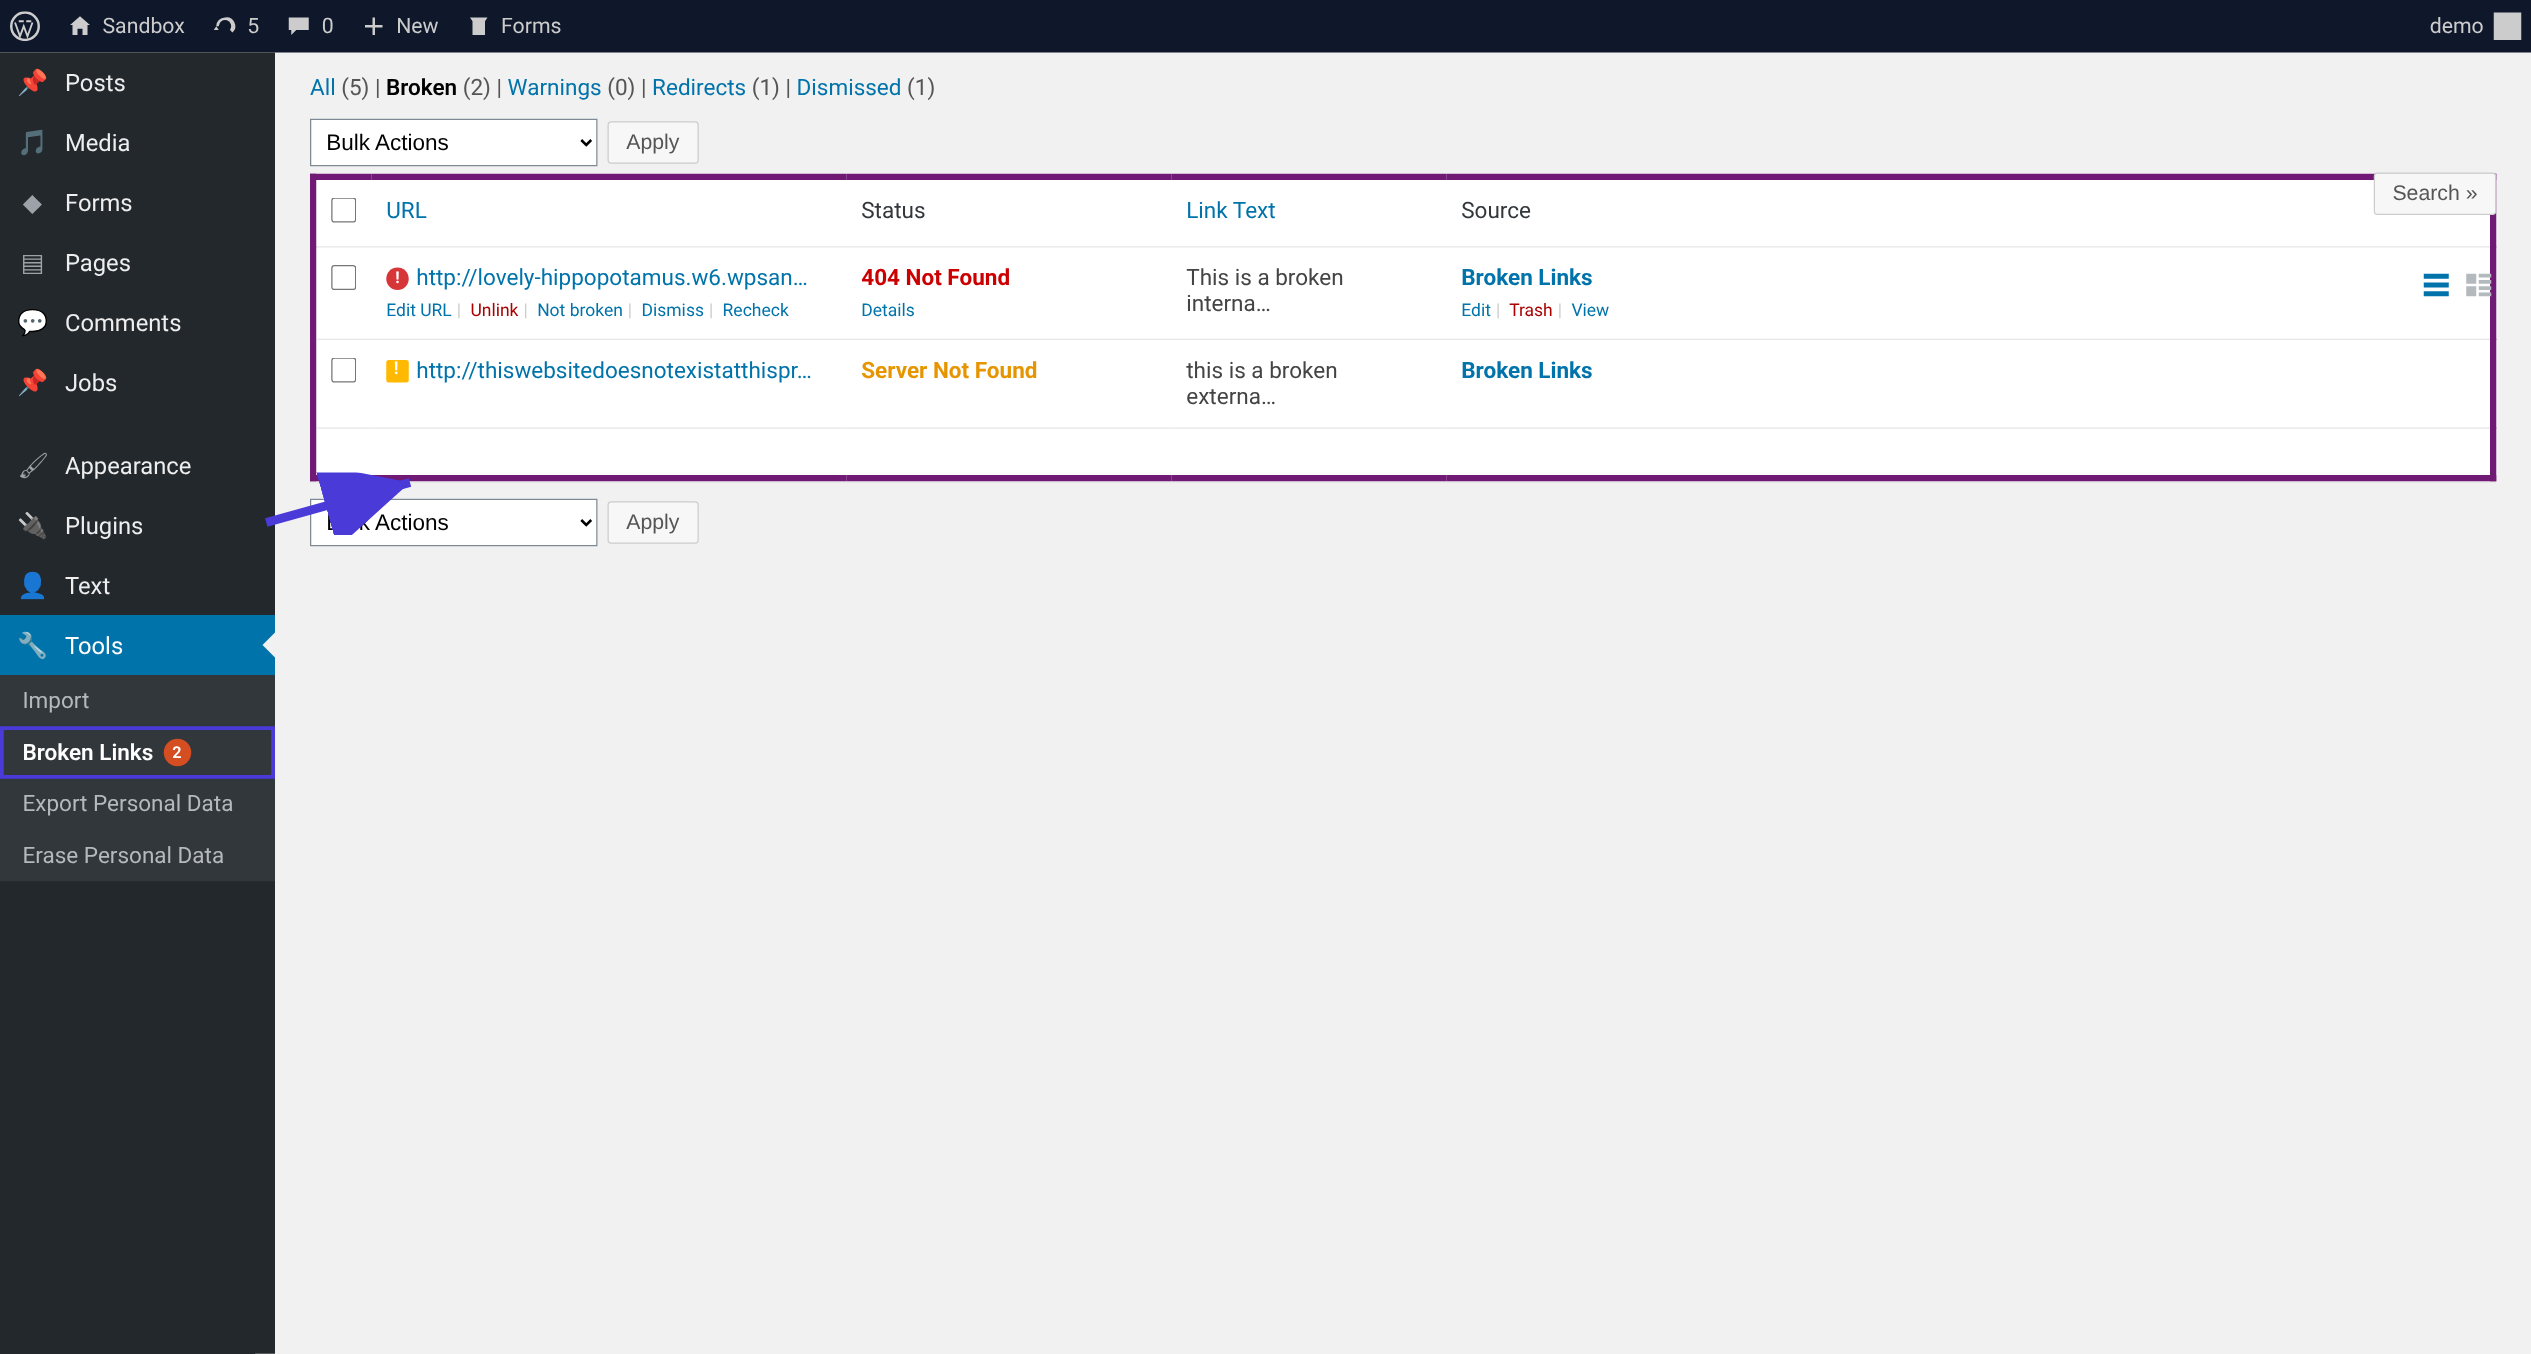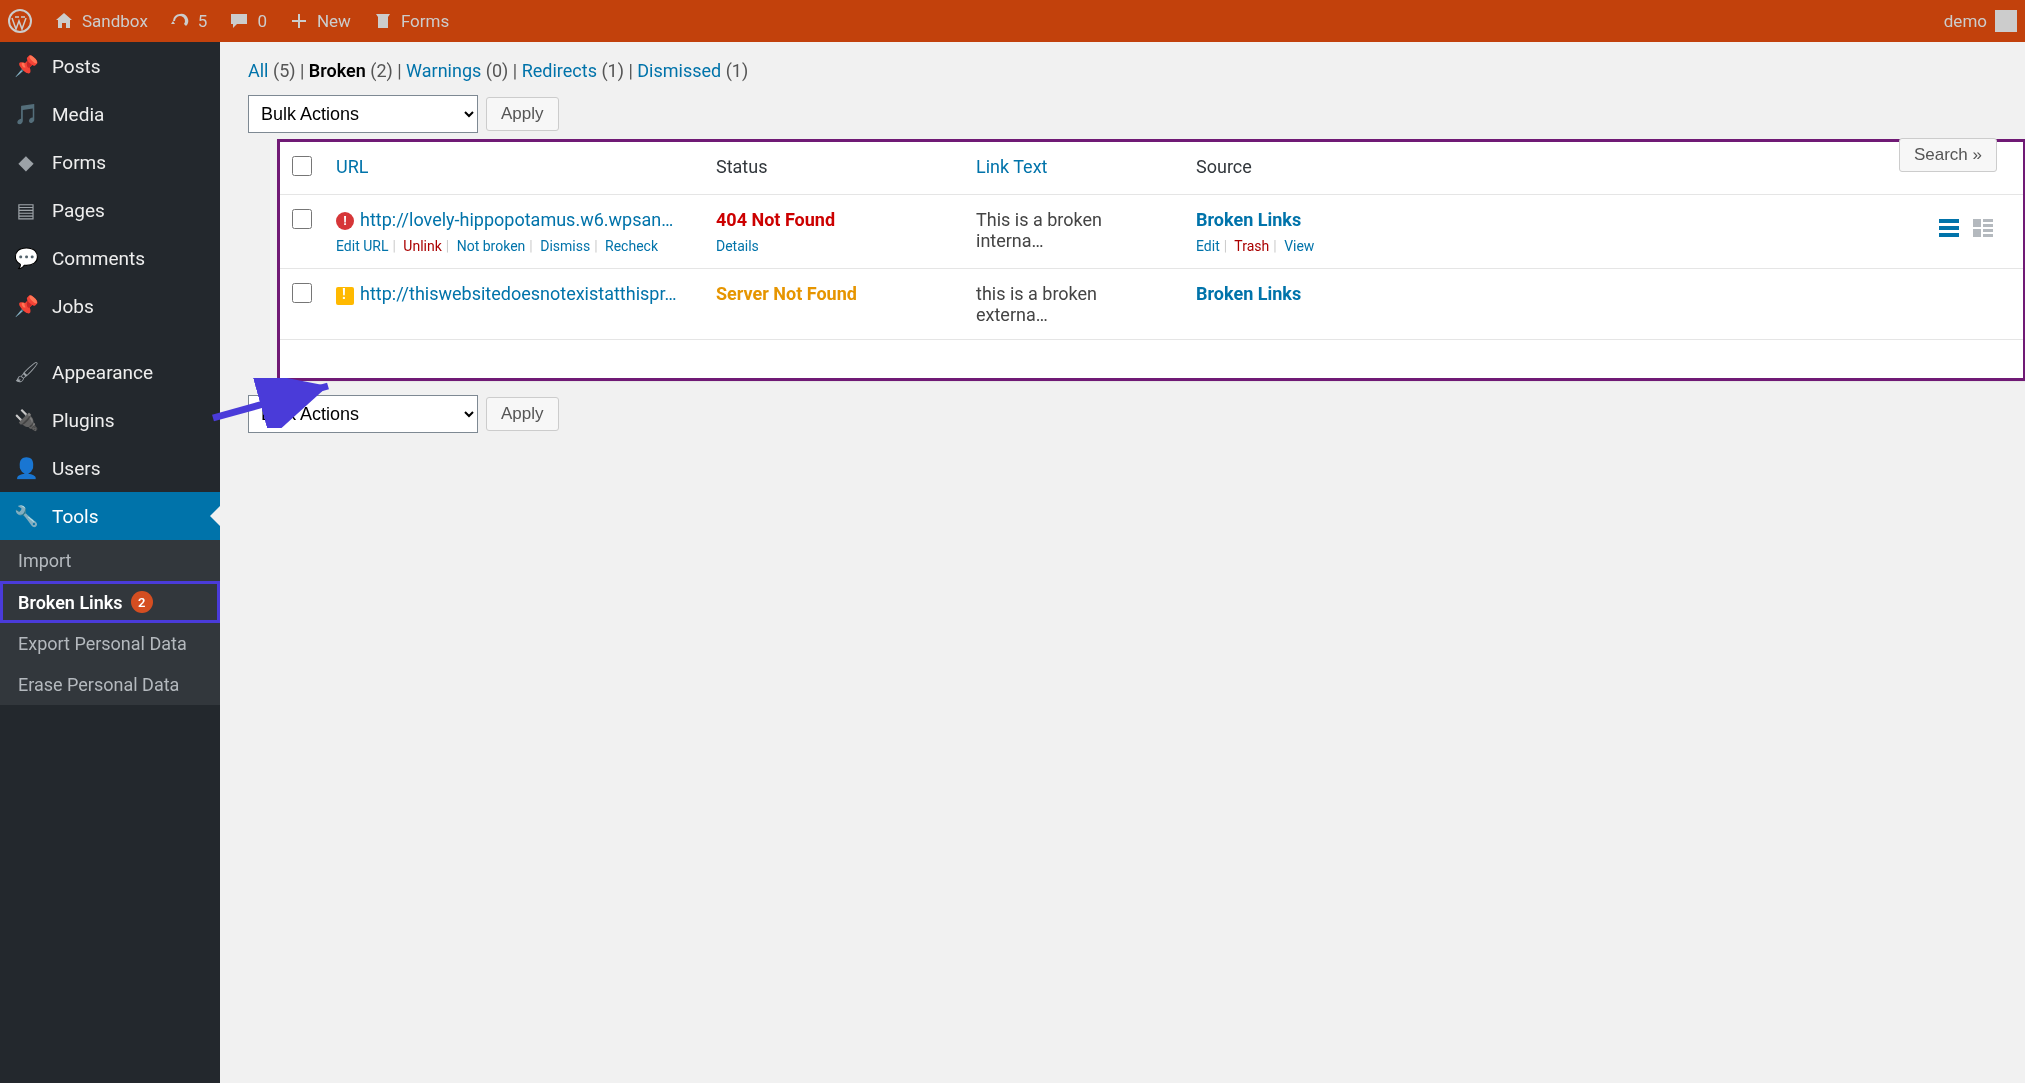--- a/index.html
+++ b/index.html
@@ -1,19 +1,19 @@
 <!DOCTYPE html>
 <html><head>
 <meta charset="utf-8">
 <style>
 * { box-sizing: border-box; margin: 0; padding: 0; }
 body { font-family: -apple-system, BlinkMacSystemFont, "Segoe UI", Roboto, sans-serif; font-size: 14px; background: #f1f1f1; }
 
 
-.admin-bar { background: #c2410c; color: #ccc; height: 42px; display: flex; align-items: center; justify-content: space-between; padding: 0 8px; font-size: 17px; }
+.admin-bar { background: #0f172a; color: #ccc; height: 42px; display: flex; align-items: center; justify-content: space-between; padding: 0 8px; font-size: 17px; }
 .admin-bar-left { display: flex; align-items: center; gap: 22px; }
 .admin-bar-item { display: flex; align-items: center; gap: 8px; color: #ccc; cursor: pointer; }
 .admin-bar-right { display: flex; align-items: center; gap: 10px; }
 .avatar { width: 22px; height: 22px; background: #ccc; display: inline-block; }
 
 
 .admin-sidebar { position: absolute; left: 0; top: 42px; bottom: 0; width: 220px; background: #23282d; color: #fff; overflow: hidden; }
 .menu-item { display: flex; align-items: center; gap: 14px; padding: 12px 14px; font-size: 19px; color: #eee; cursor: pointer; }
 .menu-item .icon { width: 24px; text-align: center; color: #9ca2a7; font-size: 20px; }
 .menu-item.current { background: #0073aa; color: #fff; position: relative; }
@@ -37,21 +37,21 @@
 .search-box { position: absolute; right: 28px; top: 96px; }
 .button { background: #f7f7f7; border: 1px solid #ccc; border-radius: 3px; padding: 6px 14px; font-size: 17px; cursor: pointer; color: #555; }
 select.bulk { font-size: 18px; padding: 4px 8px; border: 1px solid #7e8993; background: #fff; width: 230px; height: 38px; }
 
 .view-switch { position: absolute; right: 28px; top: 172px; display: flex; gap: 6px; }
 .view-icon { width: 28px; height: 28px; display: flex; align-items: center; justify-content: center; cursor: pointer; }
 .view-icon.current svg rect { fill: #0073aa; }
 .view-icon svg rect { fill: #b4b9be; }
 
 
-table.wp-list { width: 100%; border-collapse: collapse; background: #fff; border: 3px solid #701a75; margin-top: 6px; box-shadow: 0 1px 1px rgba(0,0,0,.04); margin-left: 29px; }
+table.wp-list { width: 100%; border-collapse: collapse; background: #fff; border: 5px solid #701a75; margin-top: 6px; box-shadow: 0 1px 1px rgba(0,0,0,.04); }
 table.wp-list th, table.wp-list td { text-align: left; padding: 14px 12px; vertical-align: top; font-size: 18px; }
 table.wp-list thead th { font-weight: 400; color: #32373c; }
 table.wp-list thead th a { color: #0073aa; text-decoration: none; }
 table.wp-list tbody tr { border-top: 1px solid #e5e5e5; }
 table.wp-list tbody tr.expanded { border-bottom: none; }
 .check-col { width: 40px; }
 .url-col { width: 380px; }
 .status-col { width: 260px; }
 .linktext-col { width: 220px; }
 input[type=checkbox] { width: 20px; height: 20px; }
@@ -154,21 +154,21 @@
   <div class="menu-item">
       <span class="icon">🖌</span>
       <span>Appearance</span>
     </div>
   <div class="menu-item">
       <span class="icon">🔌</span>
       <span>Plugins</span>
     </div>
   <div class="menu-item">
       <span class="icon">👤</span>
-      <span>Users</span>
+      <span>Text</span>
     </div>
   <div class="menu-item current">
       <span class="icon">🔧</span>
       <span>Tools</span>
     </div>
   <div class="submenu">
     <div class="submenu-item">Import</div>
     <div class="submenu-item current highlighted">
       <span>Broken Links</span>
       <span class="badge">2</span>

